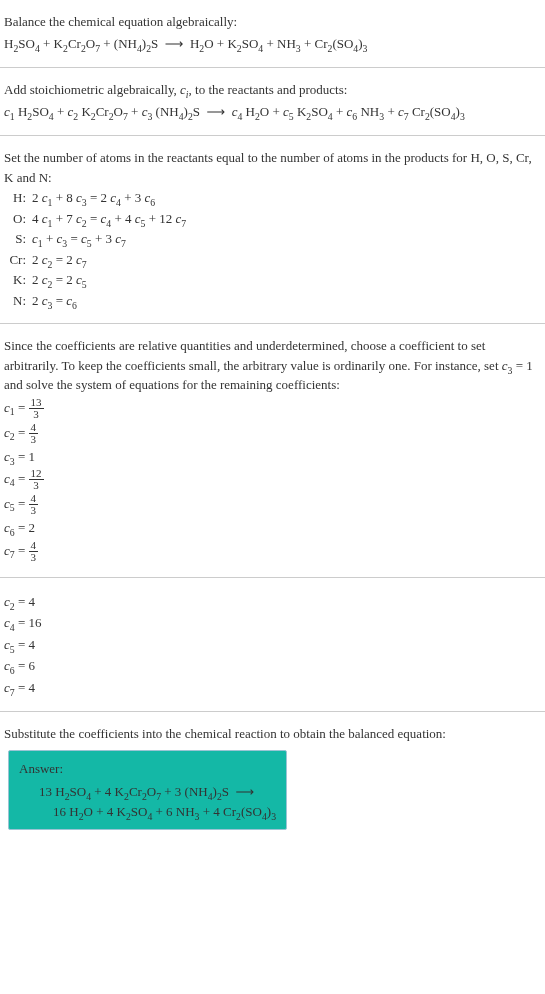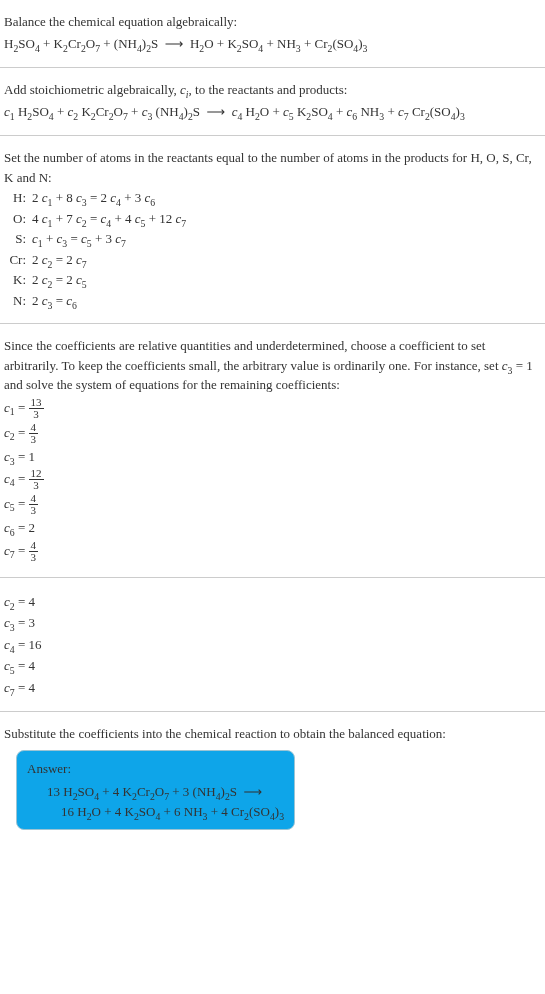--- a/index.html
+++ b/index.html
@@ -13,24 +13,24 @@
       padding: 0;
     }
     .section { border-bottom: 1px solid #ccc; padding: 12px 4px; }
     .section:last-of-type { border-bottom: none; }
     .eq-line { margin: 2px 0; }
     .atom-row { display: flex; margin: 1px 0; }
     .atom-label { width: 28px; text-align: right; padding-right: 6px; }
     .atom-eq { flex: 1; }
     .answer-box {
       border: 1px solid #9bc4d4;
-      background: #0ea5e9;
-      border-radius: 8px;
+      background: #14b8a6;
+      border-radius: 2px;
       padding: 8px 10px;
-      margin: 6px 12px;
+      margin: 6px 4px;
       width: fit-content;
     }
     .answer-label { margin-bottom: 4px; }
     .answer-content { padding-left: 20px; }
     .answer-content-indent { padding-left: 34px; }
     sub { font-size: 0.75em; vertical-align: sub; line-height: 0; }
     .frac { display: inline-block; vertical-align: middle; text-align: center; font-size: 0.85em; line-height: 1; }
     .frac .num { display: block; border-bottom: 1px solid #333; padding: 0 2px; }
     .frac .den { display: block; padding: 0 2px; }
     .italic { font-style: italic; }
@@ -82,23 +82,23 @@
   <div class="eq-line"><span class="italic">c</span><sub>2</sub> = <span class="frac"><span class="num">4</span><span class="den">3</span></span></div>
   <div class="eq-line"><span class="italic">c</span><sub>3</sub> = <span>1</span></div>
   <div class="eq-line"><span class="italic">c</span><sub>4</sub> = <span class="frac"><span class="num">12</span><span class="den">3</span></span></div>
   <div class="eq-line"><span class="italic">c</span><sub>5</sub> = <span class="frac"><span class="num">4</span><span class="den">3</span></span></div>
   <div class="eq-line"><span class="italic">c</span><sub>6</sub> = <span>2</span></div>
   <div class="eq-line"><span class="italic">c</span><sub>7</sub> = <span class="frac"><span class="num">4</span><span class="den">3</span></span></div>
 </div>
 
 <div class="section">
   <div class="eq-line"><span class="italic">c</span><sub>2</sub> = 4</div>
-  <div class="eq-line"><span class="italic">c</span><sub>3</sub> = 3</div>
   <div class="eq-line"><span class="italic">c</span><sub>4</sub> = 16</div>
   <div class="eq-line"><span class="italic">c</span><sub>5</sub> = 4</div>
+  <div class="eq-line"><span class="italic">c</span><sub>6</sub> = 6</div>
   <div class="eq-line"><span class="italic">c</span><sub>7</sub> = 4</div>
 </div>
 
 <div class="section">
   <div>Substitute the coefficients into the chemical reaction to obtain the balanced equation:</div>
   <div class="answer-box">
     <div class="answer-label">Answer:</div>
     <div class="answer-content">13 H<sub>2</sub>SO<sub>4</sub> + 4 K<sub>2</sub>Cr<sub>2</sub>O<sub>7</sub> + 3 (NH<sub>4</sub>)<sub>2</sub>S &nbsp;⟶</div>
     <div class="answer-content-indent">16 H<sub>2</sub>O + 4 K<sub>2</sub>SO<sub>4</sub> + 6 NH<sub>3</sub> + 4 Cr<sub>2</sub>(SO<sub>4</sub>)<sub>3</sub></div>
   </div>

